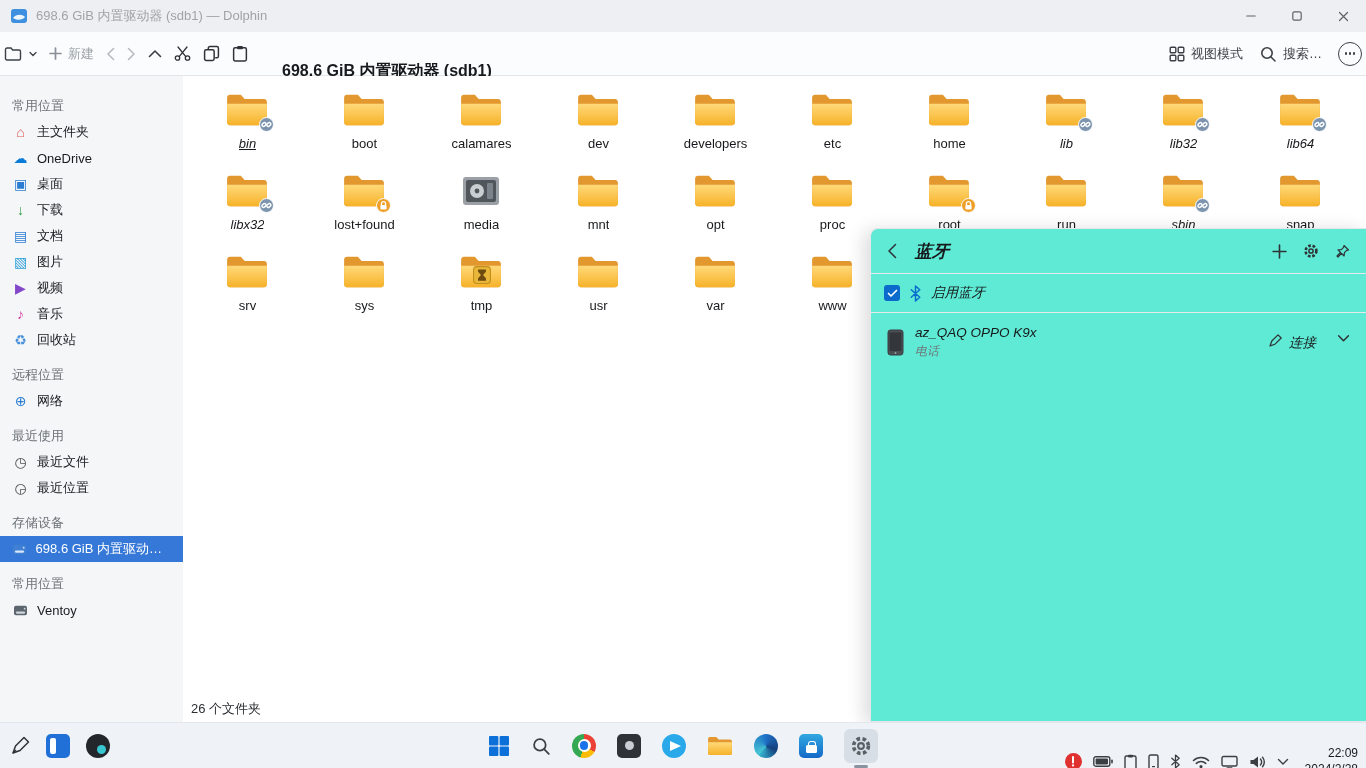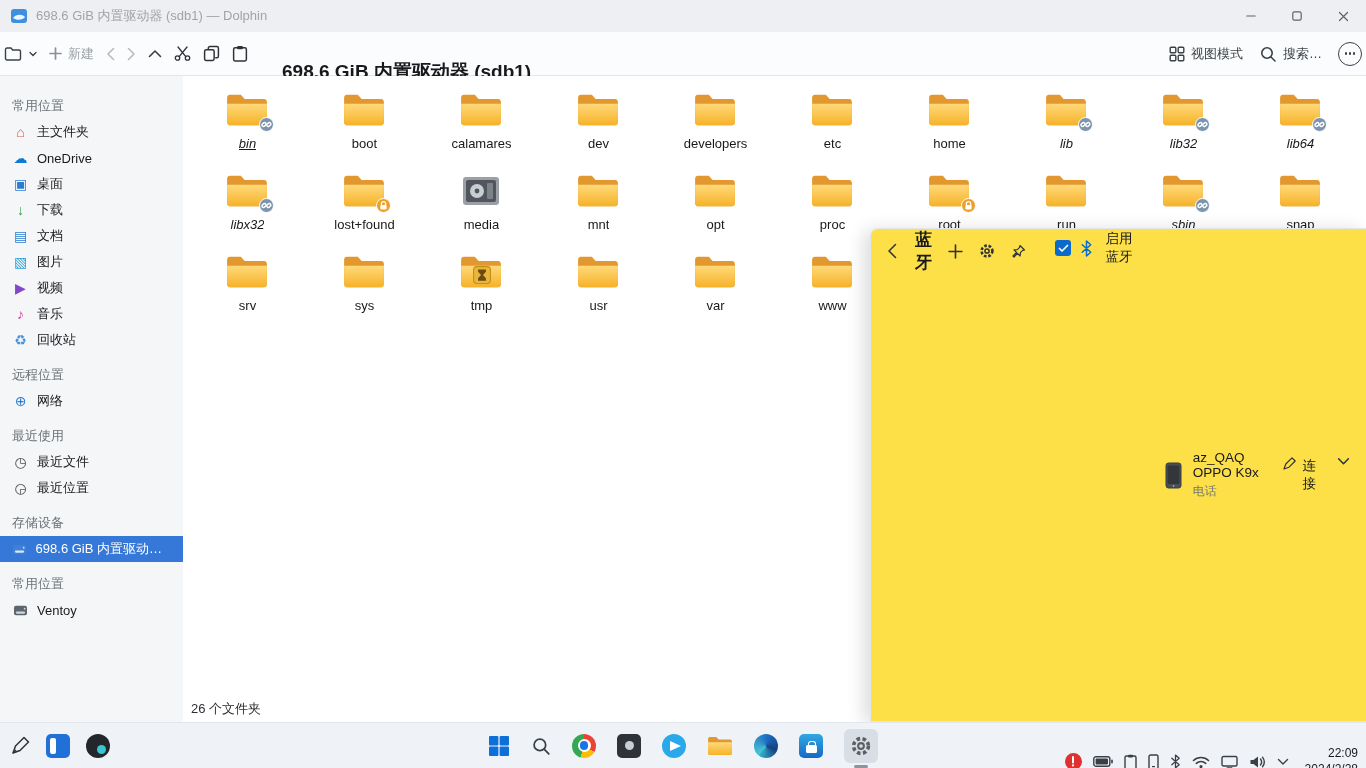--- a/index.html
+++ b/index.html
@@ -11,21 +11,21 @@
   }
   
   .titlebar { height:32px; background:#edeff2; display:flex; align-items:center; padding-left:10px; }
   .titlebar .title-text { margin-left:8px; font-size:13px; color:#a0a4a8; }
   .win-controls { margin-left:auto; display:flex; height:100%; }
   .win-btn { width:46px; height:100%; display:flex; align-items:center; justify-content:center; background:transparent; border:none; }
   
   .toolbar { height:44px; background:#fbfcfd; border-bottom:1px solid #e3e6e9; display:flex; align-items:center; padding:0 4px; gap:12px; }
   .tb-btn { display:flex; align-items:center; gap:6px; background:none; border:none; font-size:13px; color:#3c4146; }
   .tb-btn.muted { color:#9aa0a6; }
-  .tb-title { font-weight:bold; font-size:19px; color:#17191c; margin-left:22px; white-space:nowrap;margin-top:36px; }
+  .tb-title { font-weight:bold; font-size:16px; color:#17191c; margin-left:22px; white-space:nowrap;margin-top:36px; }
   .tb-right { margin-left:auto; display:flex; align-items:center; gap:16px; }
   .overflow-circle { width:24px; height:24px; border-radius:50%; border:1.3px solid #3b4046; display:flex; align-items:center; justify-content:center; gap:1.6px; background:none; }
   .overflow-circle i { width:2.4px; height:2.4px; border-radius:50%; background:#3b4046; }
   
   .main { display:flex; height:646px; }
   .sidebar { width:183px; background:#f5f6f8; padding-top:8px; overflow:hidden; flex:none; }
   .sb-header { padding:8px 12px 4px; color:#6d7378; font-size:13px; margin-top:5px; }
   .sb-item { height:26px; display:flex; align-items:center; gap:8px; padding:0 12px; font-size:13px; color:#191c1f; cursor:default; }
   .sb-item .ic { width:17px; display:flex; justify-content:center; font-size:14px; line-height:1; }
   .sb-item.selected { background:#3578d7; color:#fff; }
@@ -34,23 +34,23 @@
   .folder-grid { flex:1; display:grid; grid-template-columns:repeat(10,117px); grid-auto-rows:81px; padding:16px 0 0 6px; align-content:start; }
   .f-item { width:112px; display:flex; flex-direction:column; align-items:center; justify-self:center; cursor:default; }
   .f-iconwrap { position:relative; width:46px; height:37px; margin-bottom:7px; }
   .f-label { font-size:13px; color:#17191c; max-width:112px; white-space:nowrap; overflow:hidden; text-overflow:ellipsis; text-align:center; }
   .f-label.italic { font-style:italic; }
   .f-label.underline { text-decoration:underline;font-style:italic; }
   .emblem { position:absolute; width:15px; height:15px; right:-3px; bottom:-3px; }
   .emblem.center { width:18px; height:18px; right:auto; bottom:auto; left:50%; top:58%; transform:translate(-50%,-50%); }
   .statusbar { height:26px; display:flex; align-items:center; padding-left:8px; font-size:13px; color:#2c2f33; background:#fff; }
   
-  .bt-panel { position:absolute; left:870px; top:228px; right:0; bottom:46px; background:#fde047;
+  .bt-panel { position:absolute; left:870px; top:228px; right:0; bottom:46px; background:#5eead4;
     border:1px solid #e4e6e9; border-right:none; border-radius:8px 0 0 0;
-    box-shadow:-6px 2px 18px rgba(0,0,0,.14); z-index:20; display:flex; flex-direction:row; }
+    box-shadow:-6px 2px 18px rgba(0,0,0,.14); z-index:20; display:flex; flex-direction:column;font-style:italic; }
   .bt-header { display:flex; align-items:center; height:44px; padding:0 16px; gap:16px; }
   .bt-title { font-size:17px; font-weight:600; color:#17191c; margin-right:auto; margin-left:2px; }
   .bt-hbtn { background:none; border:none; display:flex; align-items:center; color:#2f3337; }
   .divider { height:1px; background:#e7e9eb; flex:none; }
   .bt-enable { display:flex; align-items:center; gap:9px; height:38px; padding:0 13px; }
   .checkbox { width:16px; height:16px; border-radius:3px; background:#0b6acb; display:flex; align-items:center; justify-content:center; flex:none; }
   .bt-enable-label { font-size:13.5px; color:#17191c;text-align:center; }
   .bt-device { display:flex; align-items:center; padding:12px 16px; }
   .dev-text { margin-left:11px; }
   .dev-name { font-size:13.5px; color:#17191c; }

